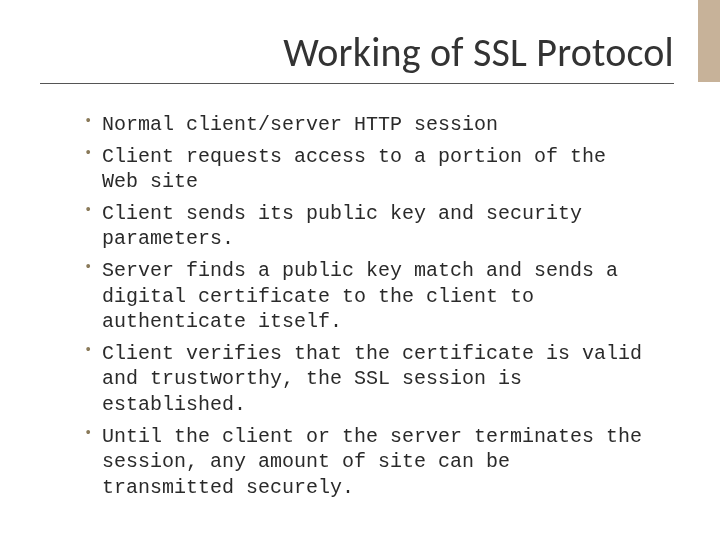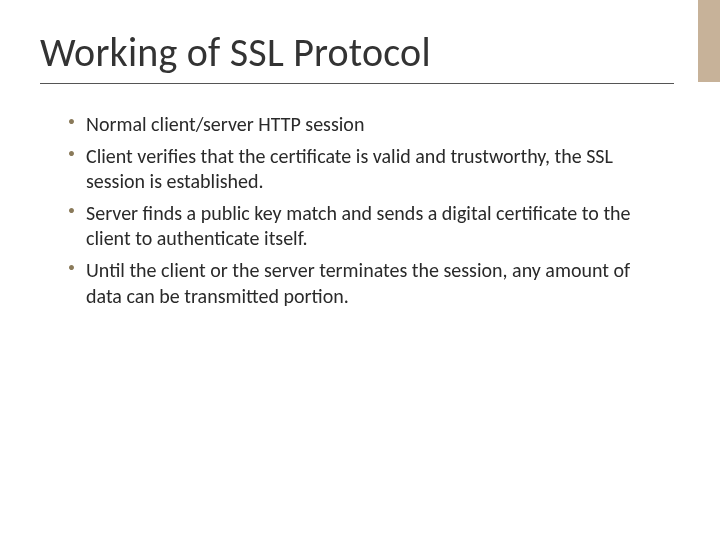--- a/index.html
+++ b/index.html
@@ -24,31 +24,33 @@
   .slide {
     padding: 28px 46px 0 40px;
     box-sizing: border-box;
   }
   .title {
     font-size: 40px;
     font-weight: 400;
     color: #333;
     margin: 0 0 6px 0;
     letter-spacing: 0.2px;
+    text-align: right;
   }
   .title-rule {
     border: none;
     border-top: 1.5px solid #555;
     margin: 0 0 28px 0;
     width: 100%;
   }
   ul.bullets {
     list-style: none;
-    margin: 0;
+    margin: 16px;
     padding: 0 8px 0 28px;
+    font-family: Liberation Mono, monospace;
   }
   ul.bullets li {
     position: relative;
     font-size: 20px;
     line-height: 1.28;
     color: #2a2a2a;
     margin: 0 0 6px 0;
     padding-left: 18px;
   }
   ul.bullets li::before {
@@ -63,17 +65,19 @@
 </head>
 <body>
 
 <div class="accent-bar"></div>
 
 <div class="slide">
   <h1 class="title">Working of SSL Protocol</h1>
   <hr class="title-rule">
   <ul class="bullets">
     <li>Normal client/server HTTP session</li>
+    <li>Client requests access to a portion of the Web site</li>
+    <li>Client sends its public key and security parameters.</li>
+    <li>Server finds a public key match and sends a digital certificate to the client to authenticate itself.</li>
     <li>Client verifies that the certificate is valid and trustworthy, the SSL session is established.</li>
-    <li>Server finds a public key match and sends a digital certificate to the client to authenticate itself.</li>
-    <li>Until the client or the server terminates the session, any amount of data can be transmitted portion.</li>
+    <li>Until the client or the server terminates the session, any amount of site can be transmitted securely.</li>
   </ul>
 </div>
 
 </body></html>

